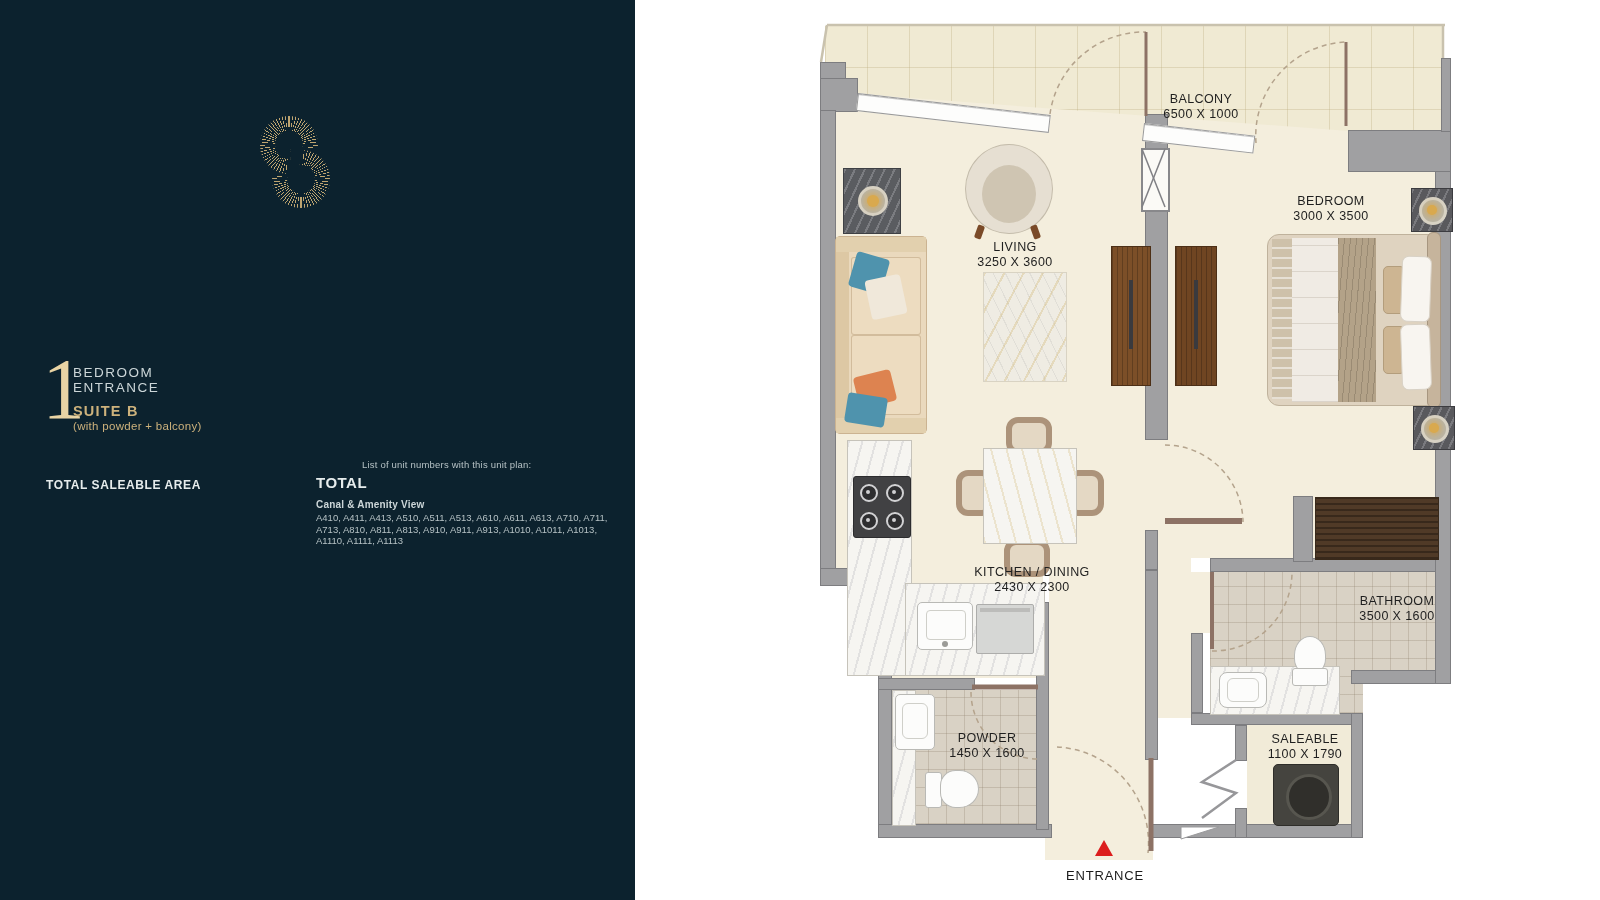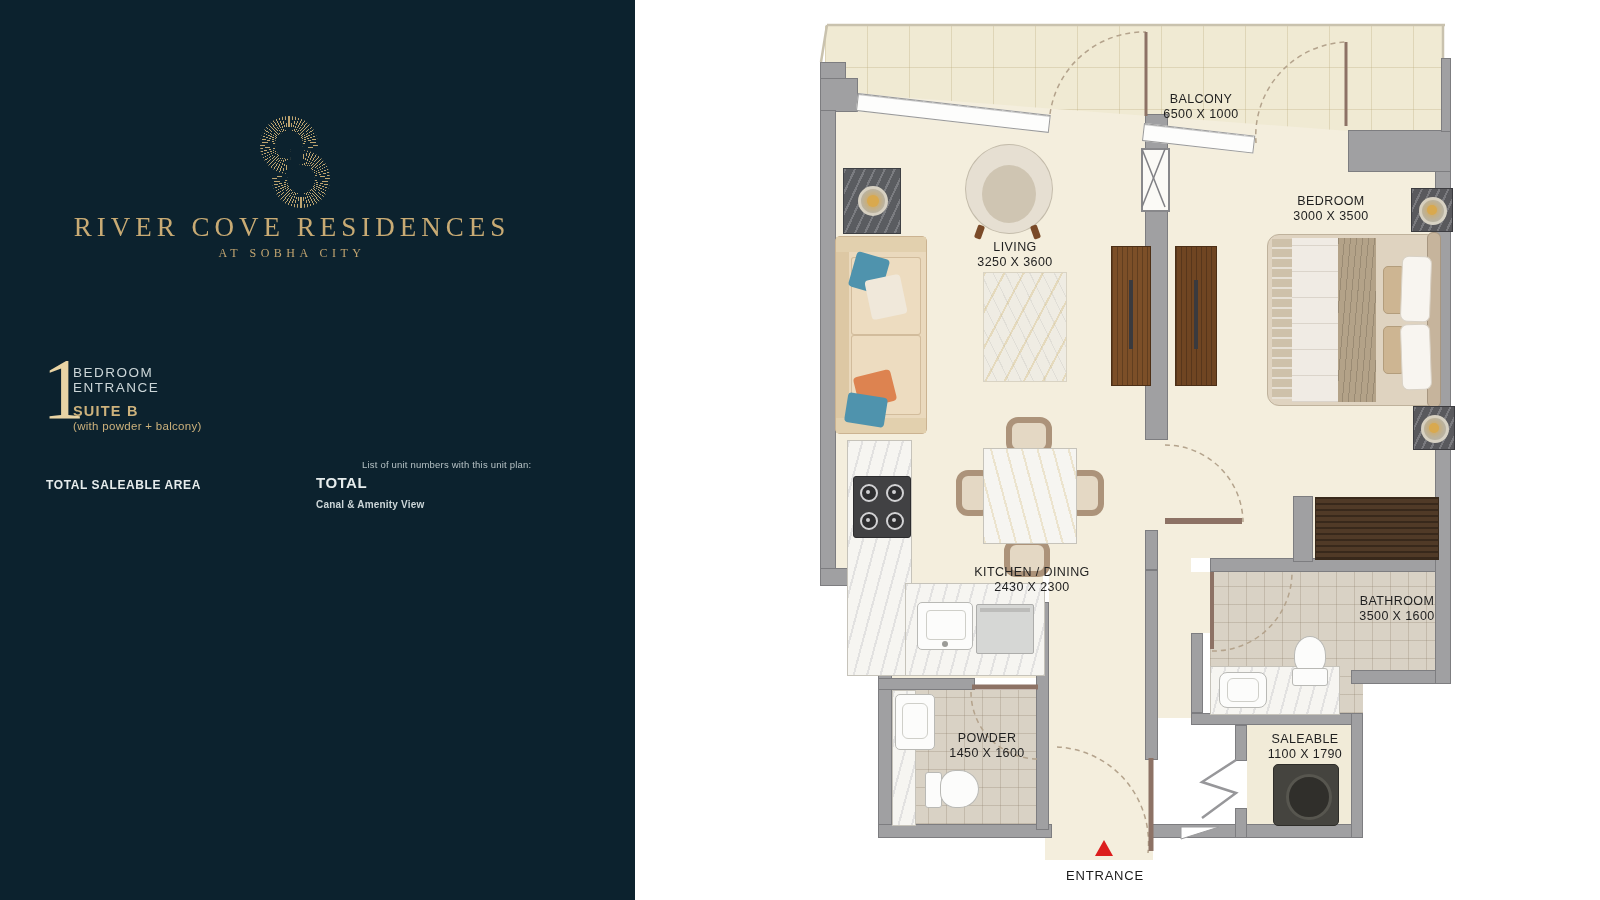--- a/index.html
+++ b/index.html
@@ -99,36 +99,35 @@
 </head>
 <body>
 
 <div class="canvas">
 
   <aside class="panel">
     <div class="logo">
       <div class="spoke a"></div>
       <div class="spoke b"></div>
     </div>
-    <div class="brand">RIVER COVE RESIDENCES</div>
-    <div class="tagline">AT SOBHA CITY</div>
 
     <div class="unit-num">1</div>
     <div class="unit-lines">
       <div>BEDROOM</div>
       <div>ENTRANCE</div>
     </div>
     <div class="unit-type">SUITE B</div>
     <div class="unit-note">(with powder + balcony)</div>
 
     <div class="area-head">TOTAL SALEABLE AREA</div>
 
     <div class="views-intro">List of unit numbers with this unit plan:</div>
     <div class="views-head">TOTAL</div>
     <div class="views-sub">Canal &amp; Amenity View</div>
+    <div class="views-units">A410, A411, A413, A510, A511, A513, A610, A611, A613, A710, A711, A713, A810, A811, A813, A910, A911, A913, A1010, A1011, A1013, A1110, A1111, A1113</div>
   </aside>
 
   <main class="plan">
 
     <div class="floor" style="left:36px;top:64px;width:608px;height:476px;"></div>
     <div class="floor" style="left:36px;top:540px;width:212px;height:120px;"></div>
     <div class="floor" style="left:254px;top:540px;width:100px;height:284px;"></div>
     <div class="floor" style="left:363px;top:540px;width:33px;height:160px;"></div>
     <div class="floor" style="left:396px;top:554px;width:19px;height:61px;"></div>
     <div class="floor" style="left:250px;top:800px;width:108px;height:42px;"></div>

